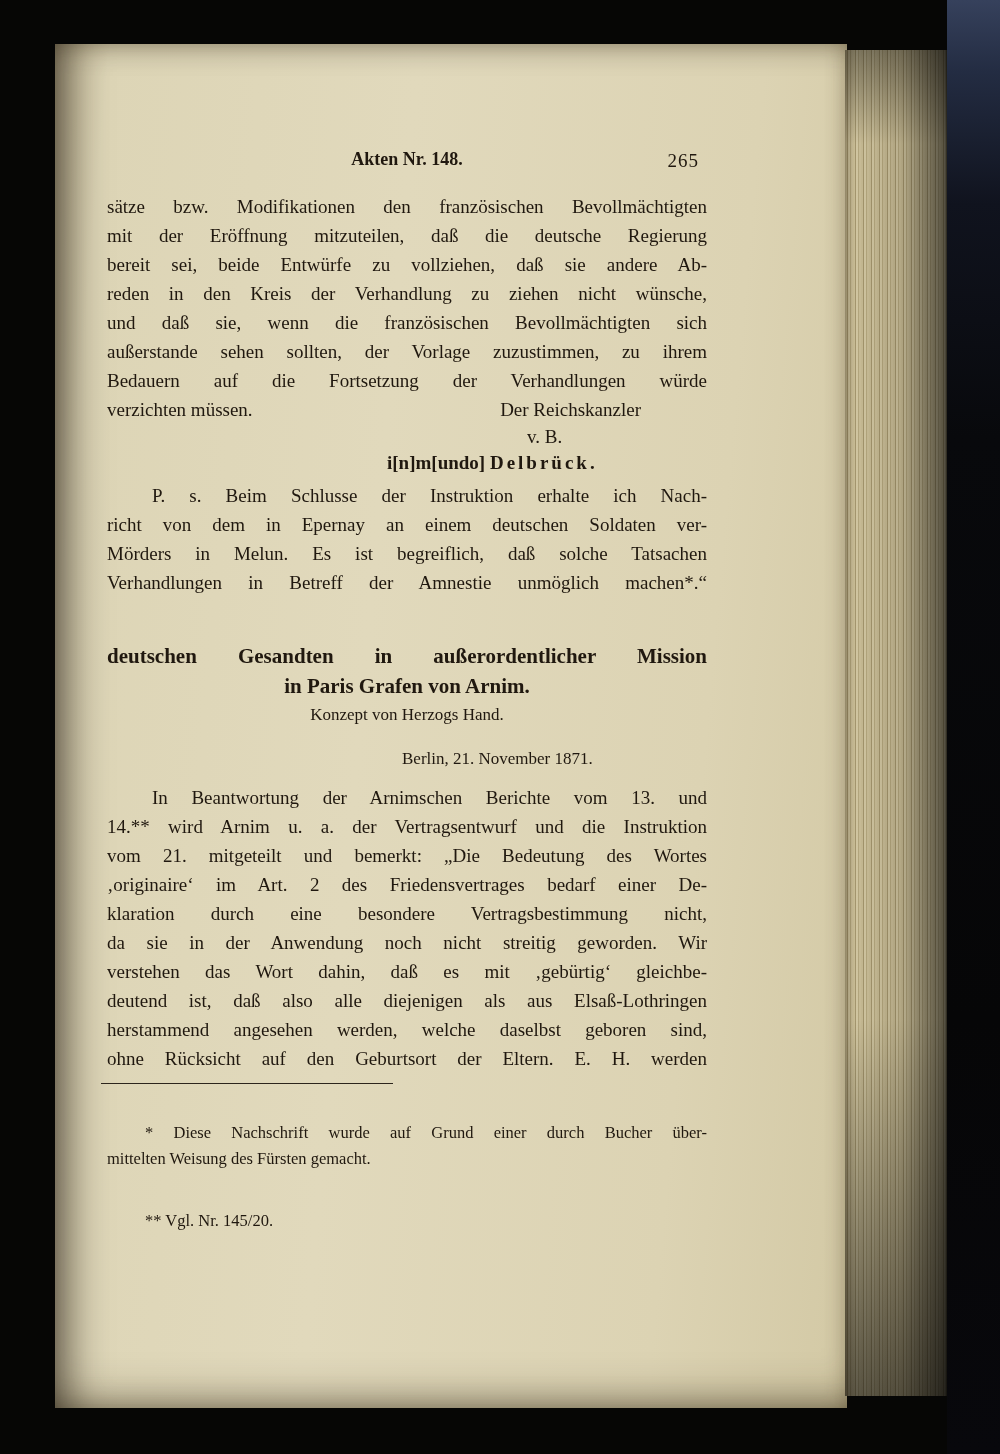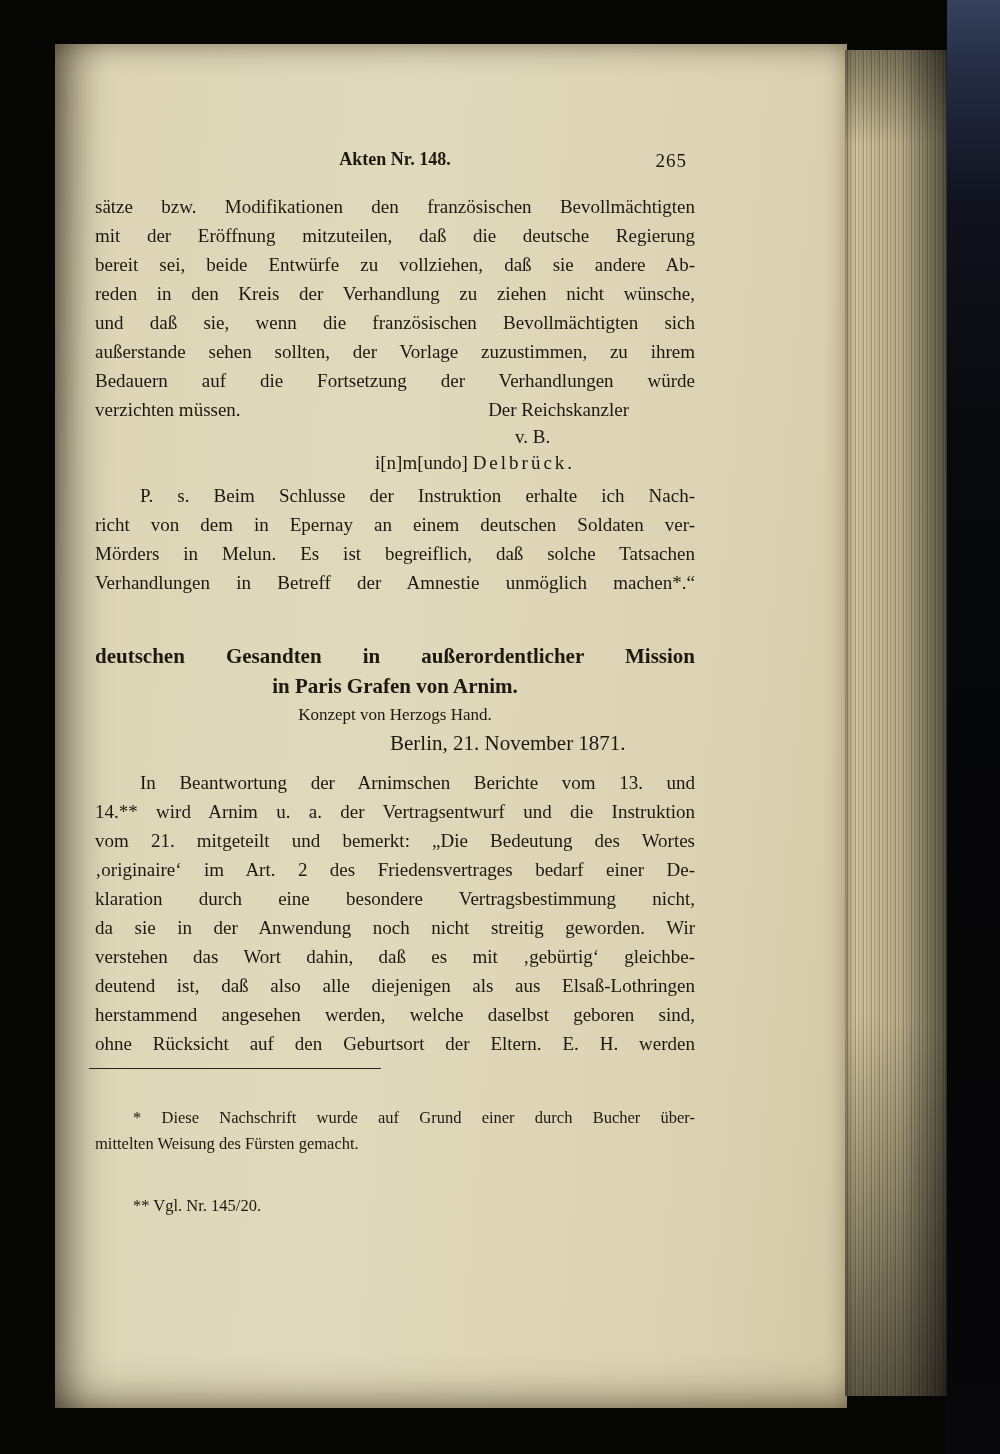--- a/index.html
+++ b/index.html
@@ -33,43 +33,43 @@
   }
 
   
   .cover {
     position: absolute; left: 947px; top: 0; width: 53px; height: 1454px;
     background: linear-gradient(180deg, #36415c 0%, #232c42 5%, #10131e 14%, #08090c 30%, #060607 70%, #08080c 100%);
   }
 
   
   .text {
-    position: absolute; left: 40px; top: 104px; width: 600px;
+    position: absolute; left: 52px; top: 104px; width: 600px;
     color: #20180f;
     font-size: 19px; line-height: 29px;
   }
   .header { position: relative; text-align: center; font-weight: bold; font-size: 18px; line-height: 22px; margin-bottom: 22px; }
   .page-number { position: absolute; right: 8px; top: 2px; font-size: 19px; font-weight: normal; letter-spacing: 1px; }
 
   .jline { text-align: justify; text-align-last: justify; }
   .lline { text-align: left; }
   .indent { padding-left: 45px; }
 
   .sigrow { display: flex; }
   .sigrow .role { margin-left: auto; margin-right: 66px; white-space: nowrap; }
   .sig-initials { padding-left: 420px; line-height: 26px; }
-  .sig-name-line { padding-left: 280px; line-height: 26px; }
+  .sig-name-line { padding-left: 280px; line-height: 26px; font-weight: bold; }
   .sperr { letter-spacing: 3px; }
 
   .ps { margin-top: 5px; }
 
   .heading { font-weight: bold; font-size: 21px; line-height: 30px; margin-top: 44px; }
   .heading .centered { text-align: center; }
   .subheading { text-align: center; font-size: 17px; line-height: 26px; margin-top: 1px; }
-  .dateline { font-size: 21px; line-height: 27px; padding-left: 295px; margin-top: 2px; white-space: nowrap; }
+  .dateline { font-size: 17px; line-height: 27px; padding-left: 295px; margin-top: 17px; white-space: nowrap; }
 
   .para2 { margin-top: 11px; }
 
   .footnotes { font-size: 16.5px; line-height: 26px; margin-top: 10px; }
   .footnote-rule { width: 292px; border: none; border-top: 1.6px solid #2c251c; margin: 0 0 6px -6px; }
   .fn-indent { padding-left: 38px; margin-top: 36px; }
 </style>
 </head>
 <body>
 

